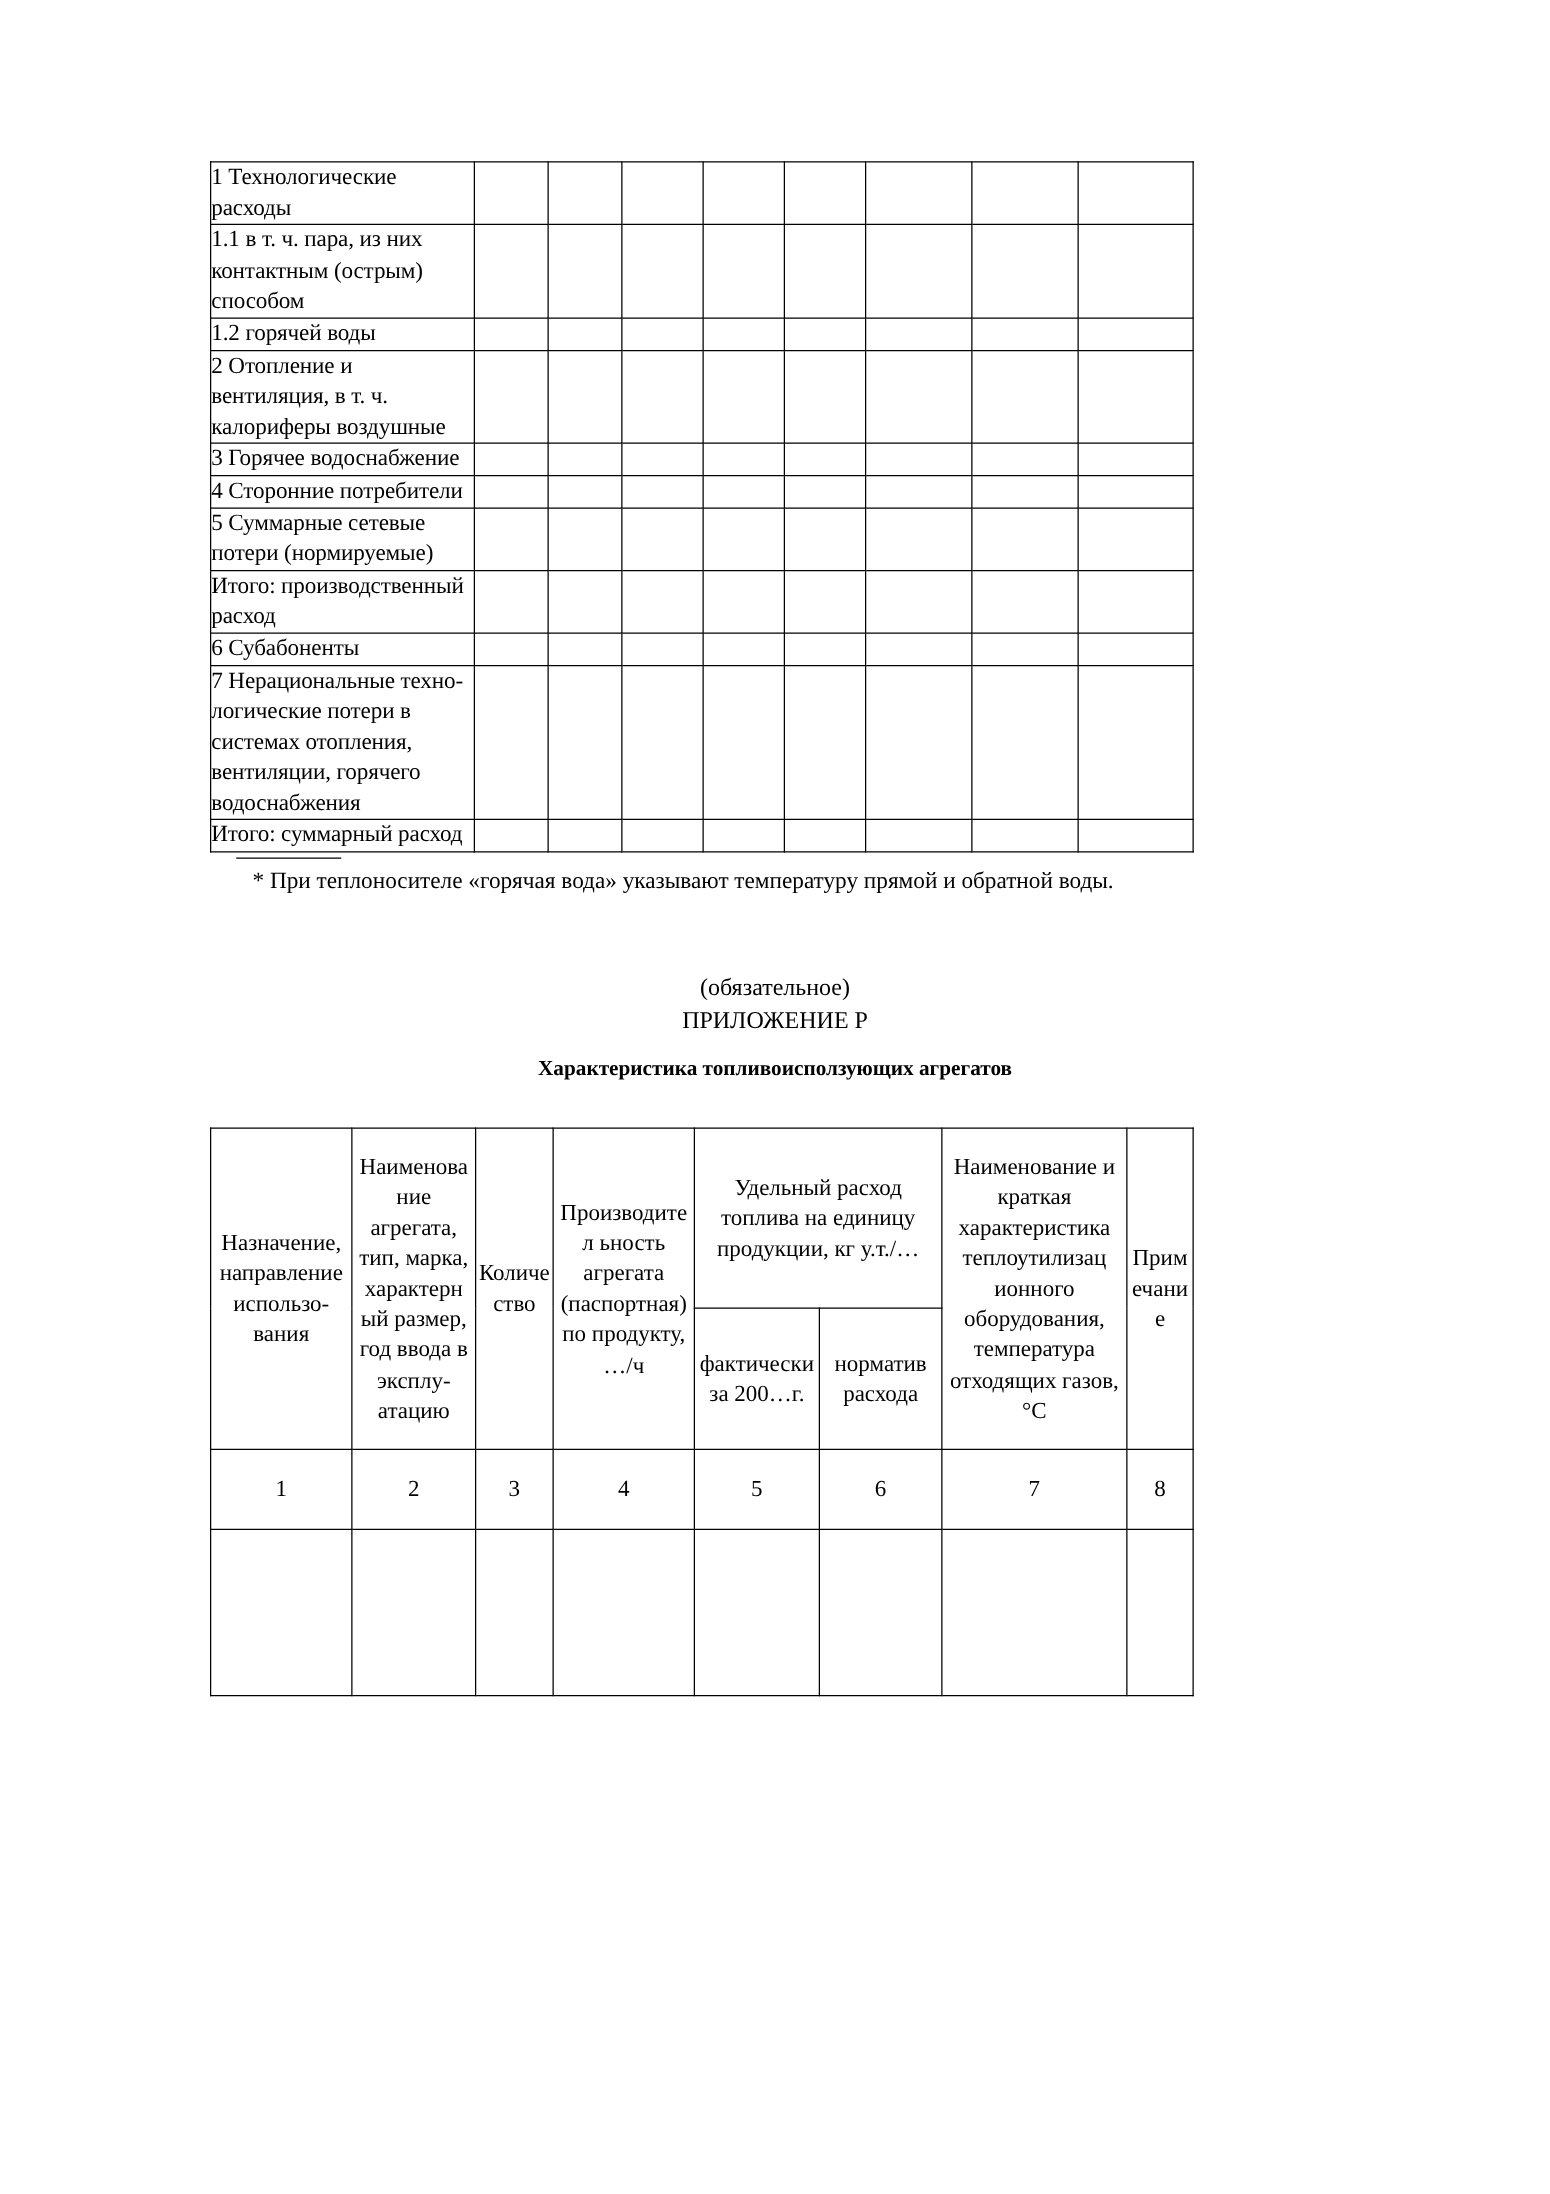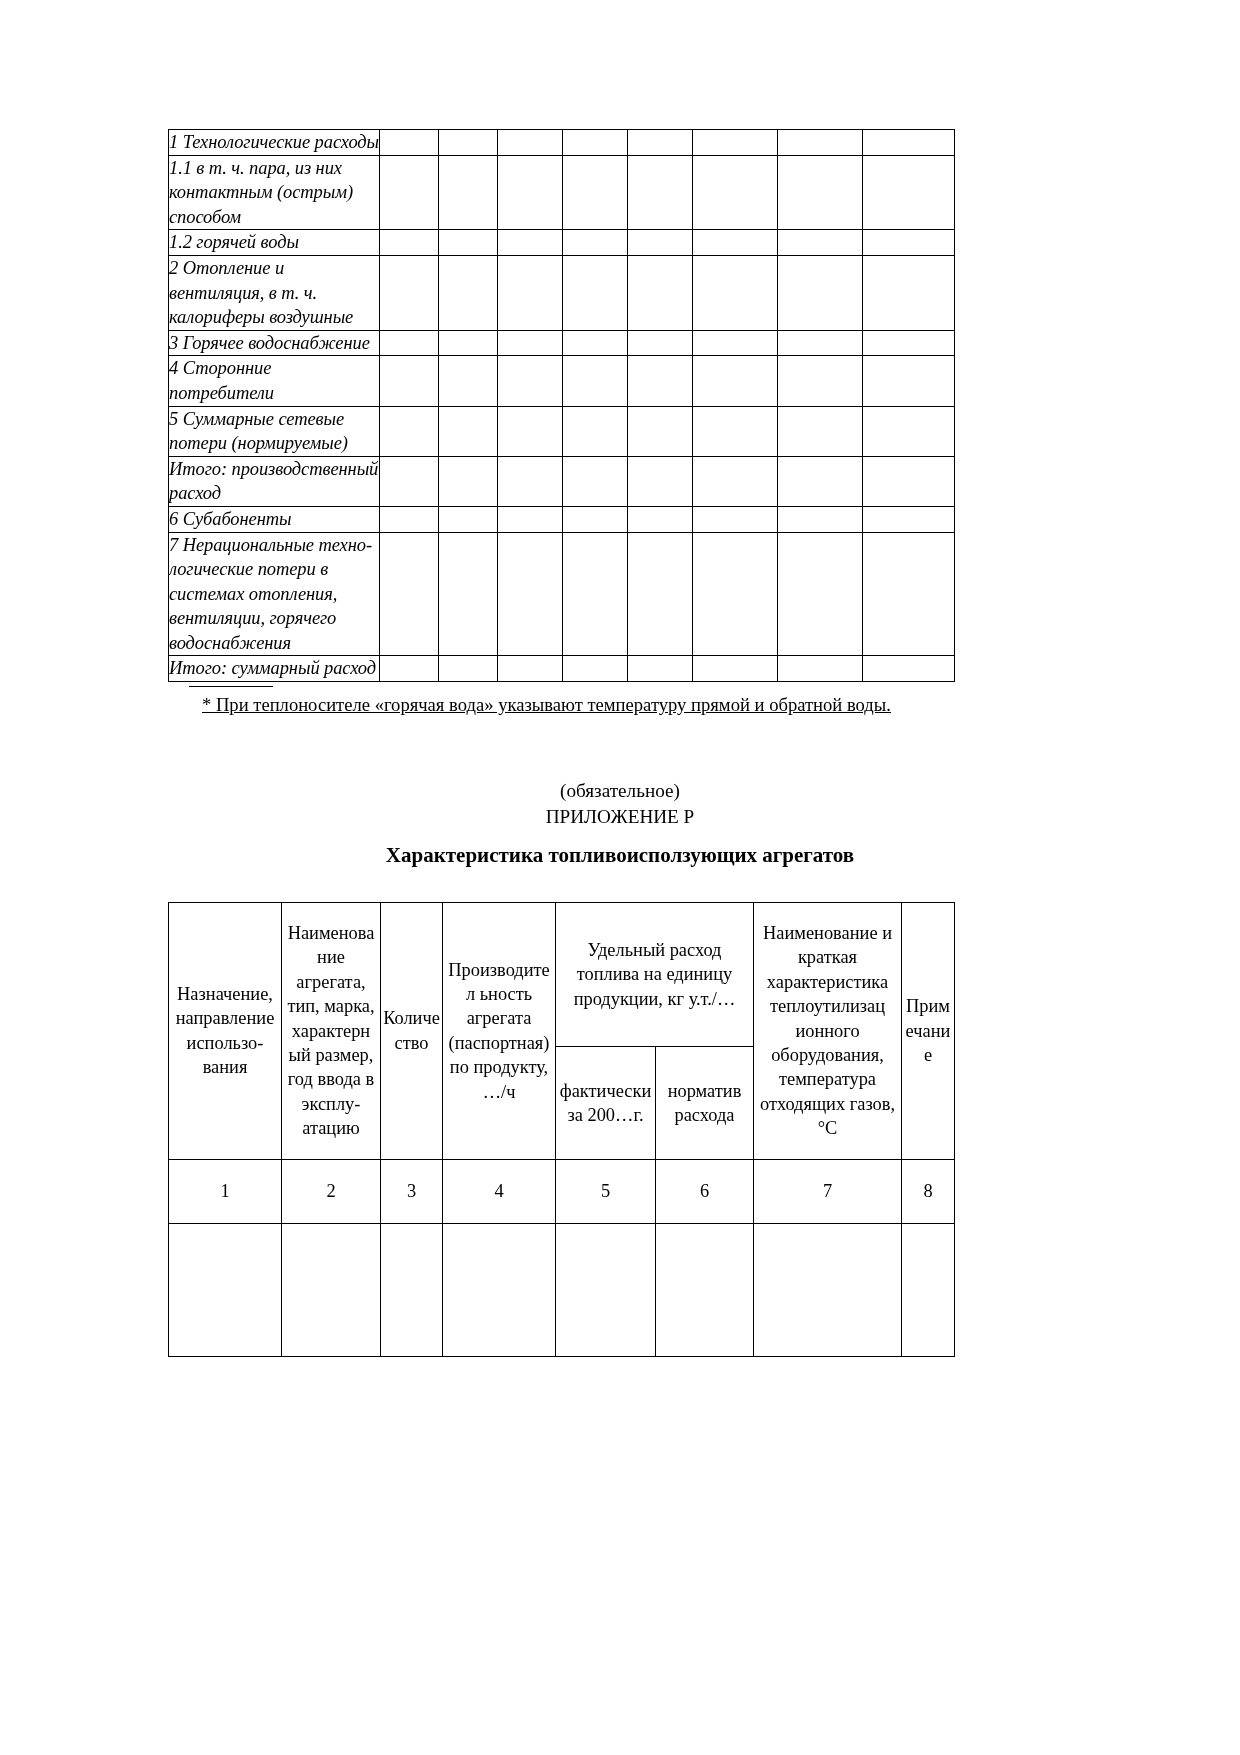--- a/index.html
+++ b/index.html
@@ -27,21 +27,20 @@
   .tbl1-wrap {
     position: absolute;
     left: 168px;
     top: 129px;
     width: 786px;
   }
   table.doc-table {
     border-collapse: collapse;
     table-layout: fixed;
     width: 100%;
-    font-style: italic;
   }
   table.doc-table td,
   table.doc-table th {
     border: 1.6px solid #000000;
     padding: 0;
     vertical-align: top;
     font-weight: normal;
     background: #ffffff;
   }
   .cell-label {
@@ -65,42 +64,41 @@
     border-top: 1.4px solid #000000;
   }
   .footnote-text {
     position: absolute;
     left: 168px;
     top: 693px;
     width: 800px;
     font-size: 18.6px;
     line-height: 24px;
     text-indent: 34px;
-    text-decoration: underline;
   }
 
   
   .appendix-block {
     position: absolute;
     left: 0;
     top: 778px;
     width: 1240px;
     text-align: center;
   }
   .appendix-line {
     font-size: 19.2px;
     line-height: 26px;
   }
   .appendix-title {
     position: absolute;
     left: 0;
     top: 842px;
     width: 1240px;
     text-align: center;
-    font-size: 21px;
+    font-size: 17px;
     font-weight: bold;
     line-height: 26px;
   }
 
   
   .tbl2-wrap {
     position: absolute;
     left: 168px;
     top: 902px;
     width: 786px;

